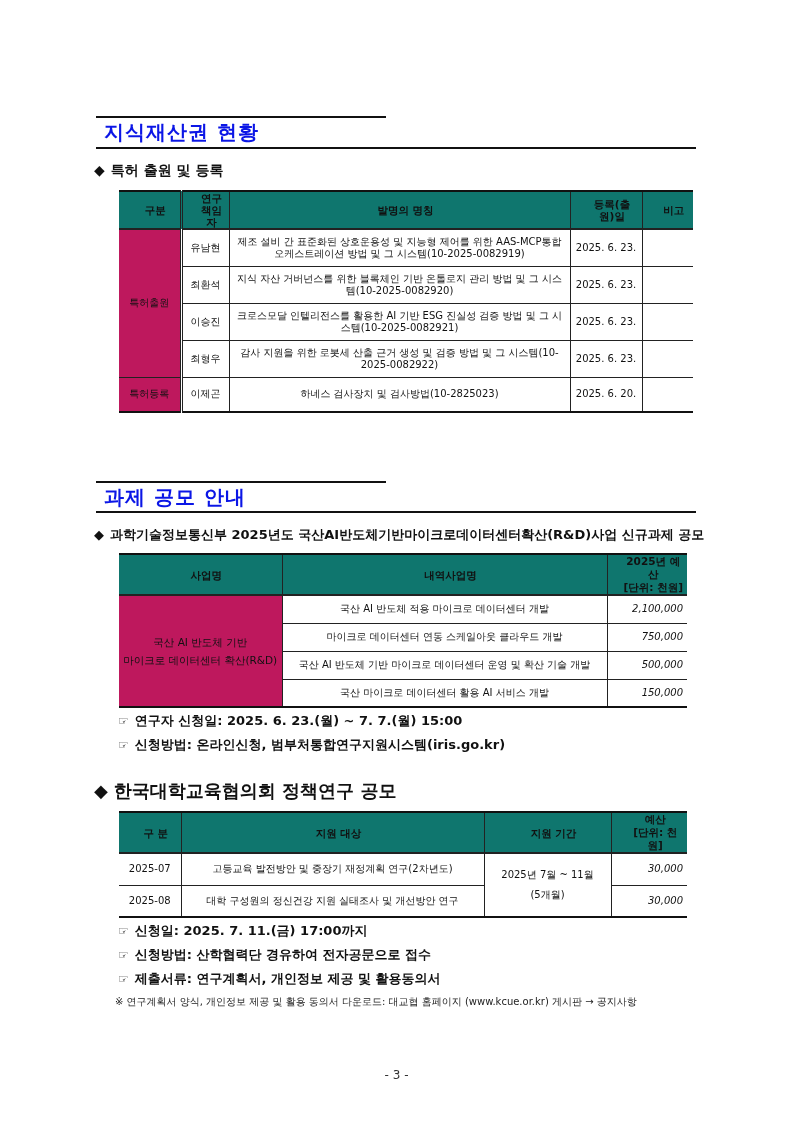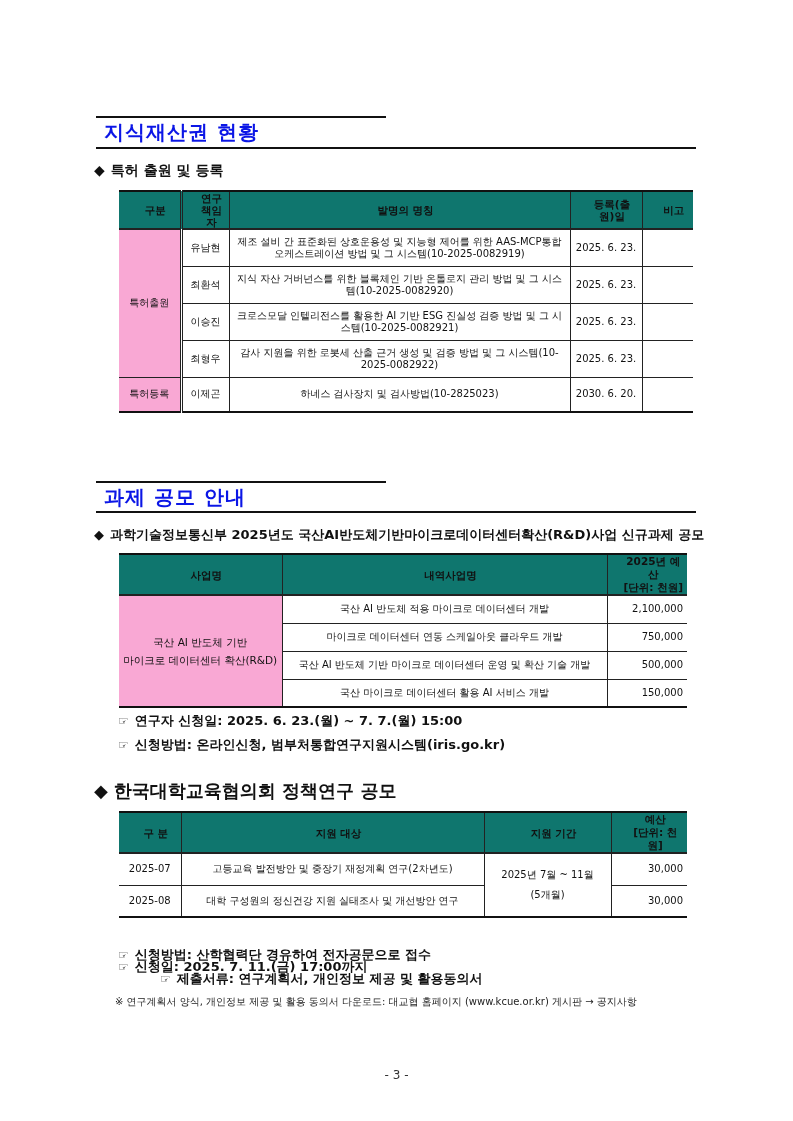--- a/index.html
+++ b/index.html
@@ -22,23 +22,23 @@
   table { border-collapse: collapse; position: absolute; table-layout: fixed; }
   td, th {
     border: 1px solid #222; font-size: 10px; line-height: 12px;
     padding: 0 4px; font-weight: normal;
   }
   th { background: #0f766e; font-weight: bold; font-size: 10.5px; padding-left: 16px; }
   .t-top { border-top: 2.5px solid #111; }
   .t-bottom { border-bottom: 2.5px solid #111; }
   .hdr-sep { border-bottom: 2.5px solid #222; }
   .center { text-align: center; }
-  .right { text-align: right; }
+  .right { text-align: right; font-style: italic; }
   .left { text-align: center; }
-  .gray { background: #f9a8d4; }
+  .gray { background: #be185d; }
   .noleft { border-left: none; }
   .noright { border-right: none; }
   .dbl-right { border-right: 3px double #222; }
   .bullet {
     position: absolute; left: 118px; font-size: 13px; font-weight: bold;
     line-height: 18px; white-space: nowrap;
   }
   .bullet .hand { margin-right: 6px; font-size: 12px; }
   .note {
     position: absolute; left: 115px; font-size: 10px; line-height: 12px;
@@ -98,21 +98,21 @@
   <tr style="height:37px;">
     <td class="center">최형우</td>
     <td class="left">감사 지원을 위한 로봇세 산출 근거 생성 및 검증 방법 및 그 시스템(10-2025-0082922)</td>
     <td class="center">2025.  6. 23.</td>
     <td class="noright"></td>
   </tr>
   <tr style="height:35px;">
     <td class="center gray noleft dbl-right t-bottom">특허등록</td>
     <td class="center t-bottom">이제곤</td>
     <td class="left t-bottom">하네스 검사장치 및 검사방법(10-2825023)</td>
-    <td class="center t-bottom">2030.  6. 20.</td>
+    <td class="center t-bottom">2025.  6. 20.</td>
     <td class="noright t-bottom"></td>
   </tr>
 </tbody>
   </table>
 
 <div class="sec-topline" style="left:96px; top:481px; width:290px;"></div>
 <div class="sec-title" style="top:485px;">과제 공모 안내</div>
 <div class="sec-bottomline" style="top:511px;"></div>
 
 <div class="sub-heading" style="top:526px; font-size:13px;">
@@ -195,24 +195,24 @@
     <td class="right noright">30,000</td>
   </tr>
   <tr style="height:32px;">
     <td class="center noleft t-bottom">2025-08</td>
     <td class="left t-bottom">대학 구성원의 정신건강 지원 실태조사 및 개선방안 연구</td>
     <td class="right noright t-bottom">30,000</td>
   </tr>
 </tbody>
   </table>
 
-<div class="bullet" style="top:922px;margin-top:36px;">
+<div class="bullet" style="top:922px;">
   <span class="hand">☞</span><span>신청일: 2025. 7. 11.(금) 17:00까지</span>
 </div>
 <div class="bullet" style="top:946px;">
   <span class="hand">☞</span><span>신청방법: 산학협력단 경유하여 전자공문으로 접수</span>
 </div>
-<div class="bullet" style="top:970px;margin-left:42px;">
+<div class="bullet" style="top:970px;">
   <span class="hand">☞</span><span>제출서류: 연구계획서, 개인정보 제공 및 활용동의서</span>
 </div>
 <div class="note" style="top:996px;">※ 연구계획서 양식, 개인정보 제공 및 활용 동의서 다운로드: 대교협 홈페이지 (www.kcue.or.kr) 게시판 → 공지사항</div>
 
 <div class="page-num">- 3 -</div>
 
 </body></html>

